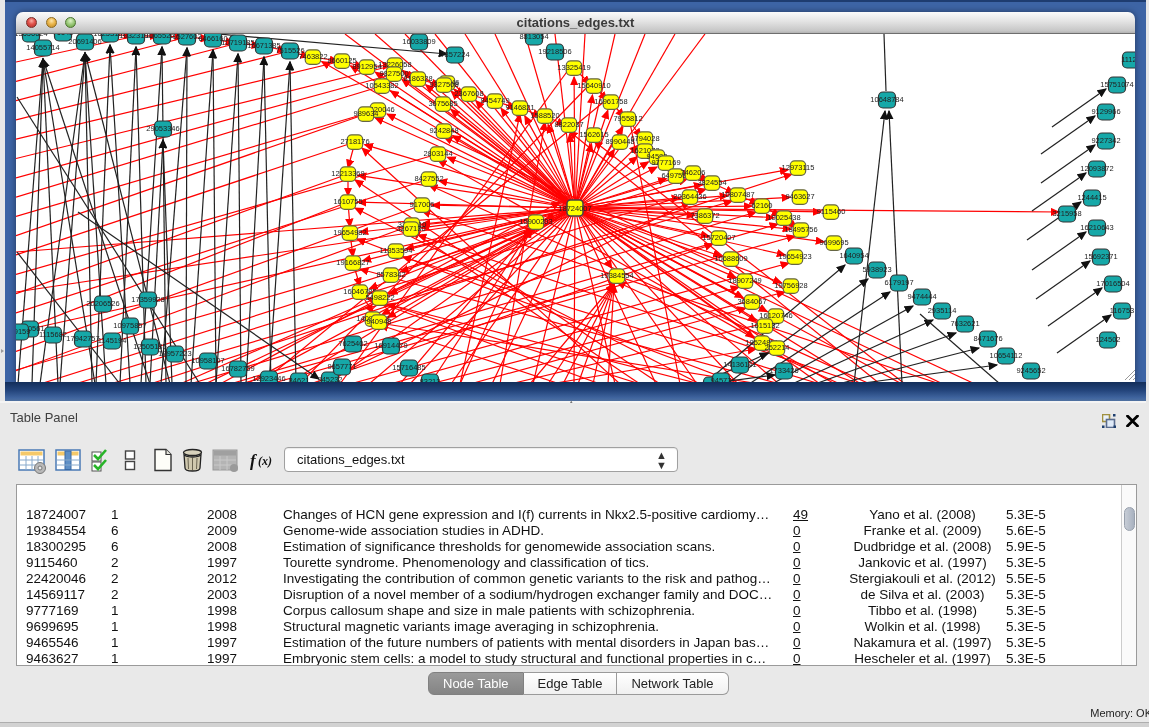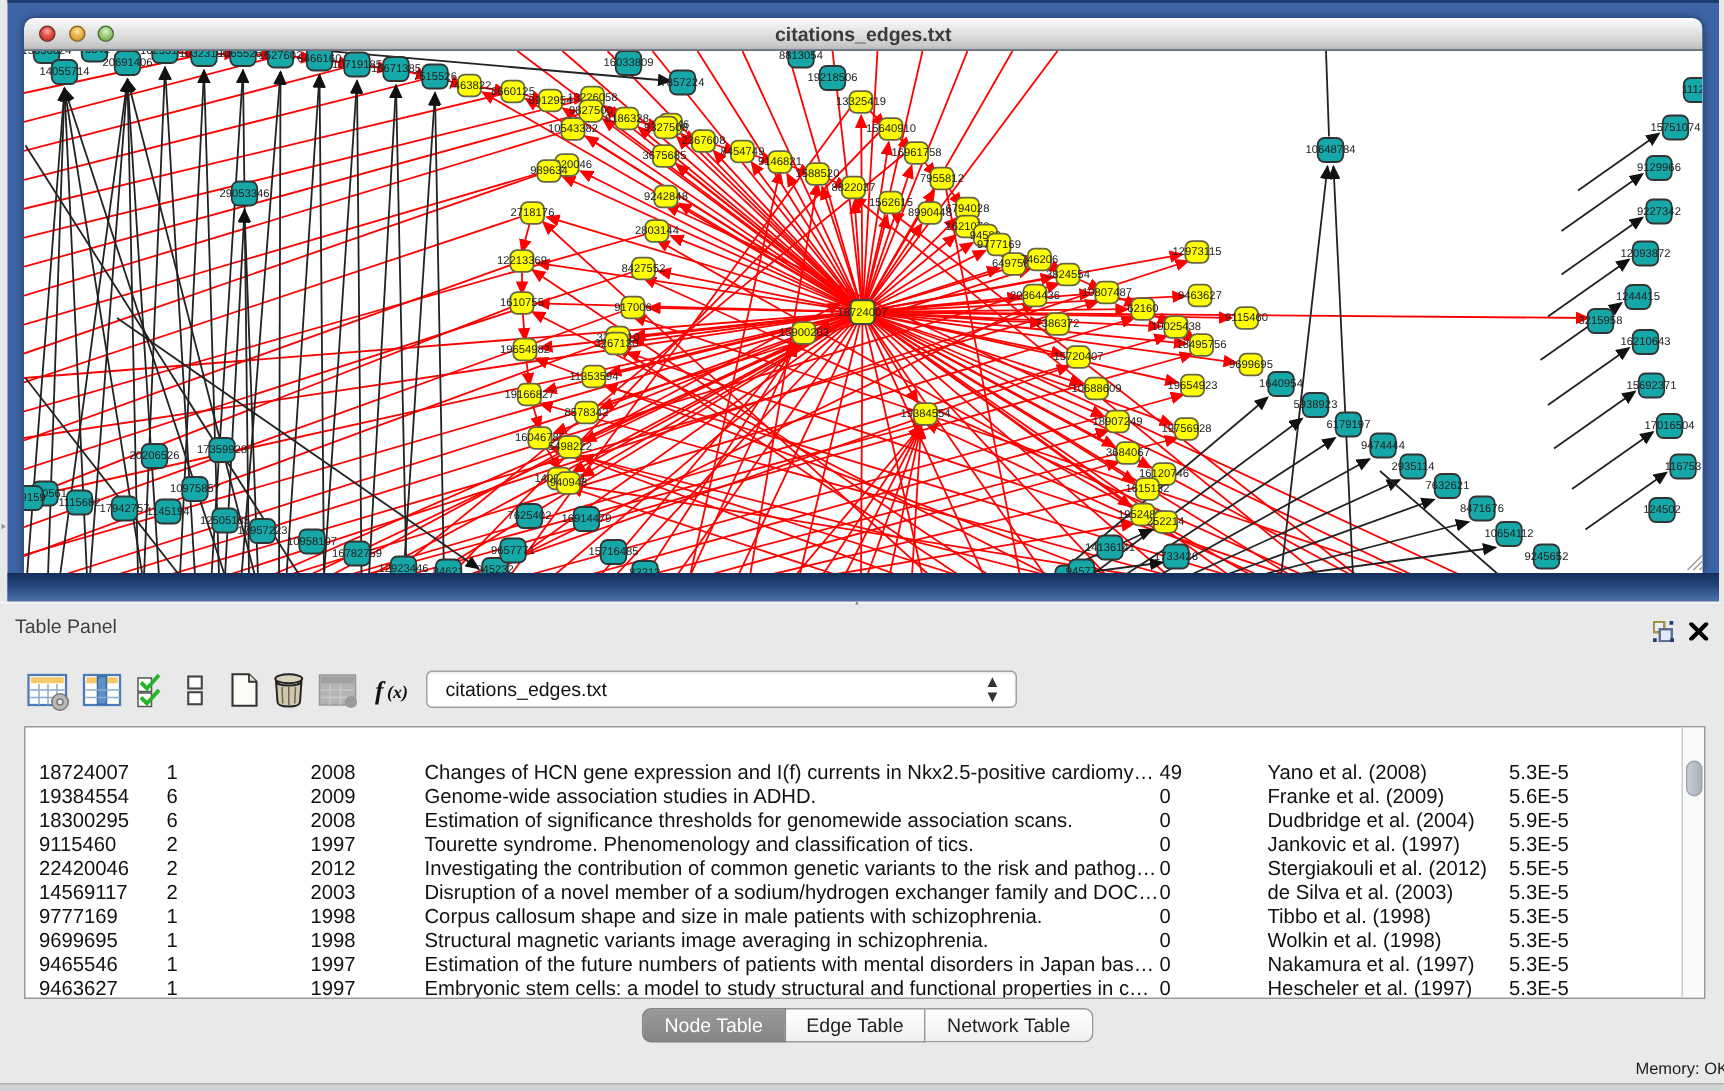--- a/index.html
+++ b/index.html
@@ -27,22 +27,22 @@
 #tblwrap { position:absolute; left:16px; top:81px; width:1121px; height:182px; background:#fff; border:1px solid #9a9a9a; overflow:hidden; }
 #thead { position:absolute; left:0; top:0; width:1104px; height:21px; background:#fff; font-size:13.5px; color:#222; }
 #thead .h { position:absolute; top:0; height:21px; background:#c9e5f4; border-right:1px solid #98b6c6; text-align:center; line-height:21px; border-bottom:1px solid #888; }
 #tbody { position:absolute; left:0; top:22px; width:1104px; font-size:13.5px; color:#111; }
 .trow { position:relative; height:16px; line-height:16px; white-space:nowrap; }
 .trow div { position:absolute; top:0; height:16px; overflow:hidden; text-overflow:ellipsis; white-space:nowrap; }
 .c0 { left:9px; width:80px; }
 .c1 { left:94px; width:80px; }
 .c2 { left:190px; width:60px; }
 .c3 { left:266px; width:490px; }
-.c4 { left:756px; width:60px; }
-.c5 { left:828px; width:155px; text-align:left; }
+.c4 { left:776px; width:60px;text-decoration:underline; }
+.c5 { left:828px; width:155px; text-align:center; }
 .c6 { left:989px; width:80px; }
 #vsb { position:absolute; right:0; top:0; width:15px; height:180px; background:#fafafa; border-left:1px solid #ccc; }
 #vsb .th { position:absolute; left:2px; top:22px; width:11px; height:24px; background:linear-gradient(90deg,#c7cdd6,#a8b1bf); border-radius:6px; border:1px solid #98a0ac; }
 #tabs { position:absolute; left:428px; top:269px; height:23px; display:flex; font-size:13px;justify-content:space-between; }
 #tabs div { height:23px; line-height:22px; padding:0 14px; border:1px solid #9a9a9a; border-left:none; background:linear-gradient(#fff,#f0f0f0); color:#222; }
 #tabs div.sel { background:linear-gradient(#9a9a9a,#848484); color:#fff; border-color:#808080; border-radius:6px 0 0 6px; border-left:1px solid #808080; }
 #tabs div:last-child { border-radius:0 6px 6px 0; }
 #status { position:absolute; left:0; top:297px; width:100%; height:27px;margin-left:36px; }
 #status .m { position:absolute; right:33px; top:7px; font-size:11px; color:#222; }
 #status .dot { position:absolute; right:14px; top:6px; width:12px; height:12px; border-radius:50%;
@@ -718,21 +718,21 @@
           <div class="c4">0</div>
           <div class="c5">Franke et al. (2009)</div>
           <div class="c6">5.6E-5</div>
         </div>
         <div class="trow">
           <div class="c0">18300295</div>
           <div class="c1">6</div>
           <div class="c2">2008</div>
           <div class="c3">Estimation of significance thresholds for genomewide association scans.</div>
           <div class="c4">0</div>
-          <div class="c5">Dudbridge et al. (2004)</div>
+          <div class="c5">Dudbridge et al. (2008)</div>
           <div class="c6">5.9E-5</div>
         </div>
         <div class="trow">
           <div class="c0">9115460</div>
           <div class="c1">2</div>
           <div class="c2">1997</div>
           <div class="c3">Tourette syndrome. Phenomenology and classification of tics.</div>
           <div class="c4">0</div>
           <div class="c5">Jankovic et al. (1997)</div>
           <div class="c6">5.3E-5</div>

